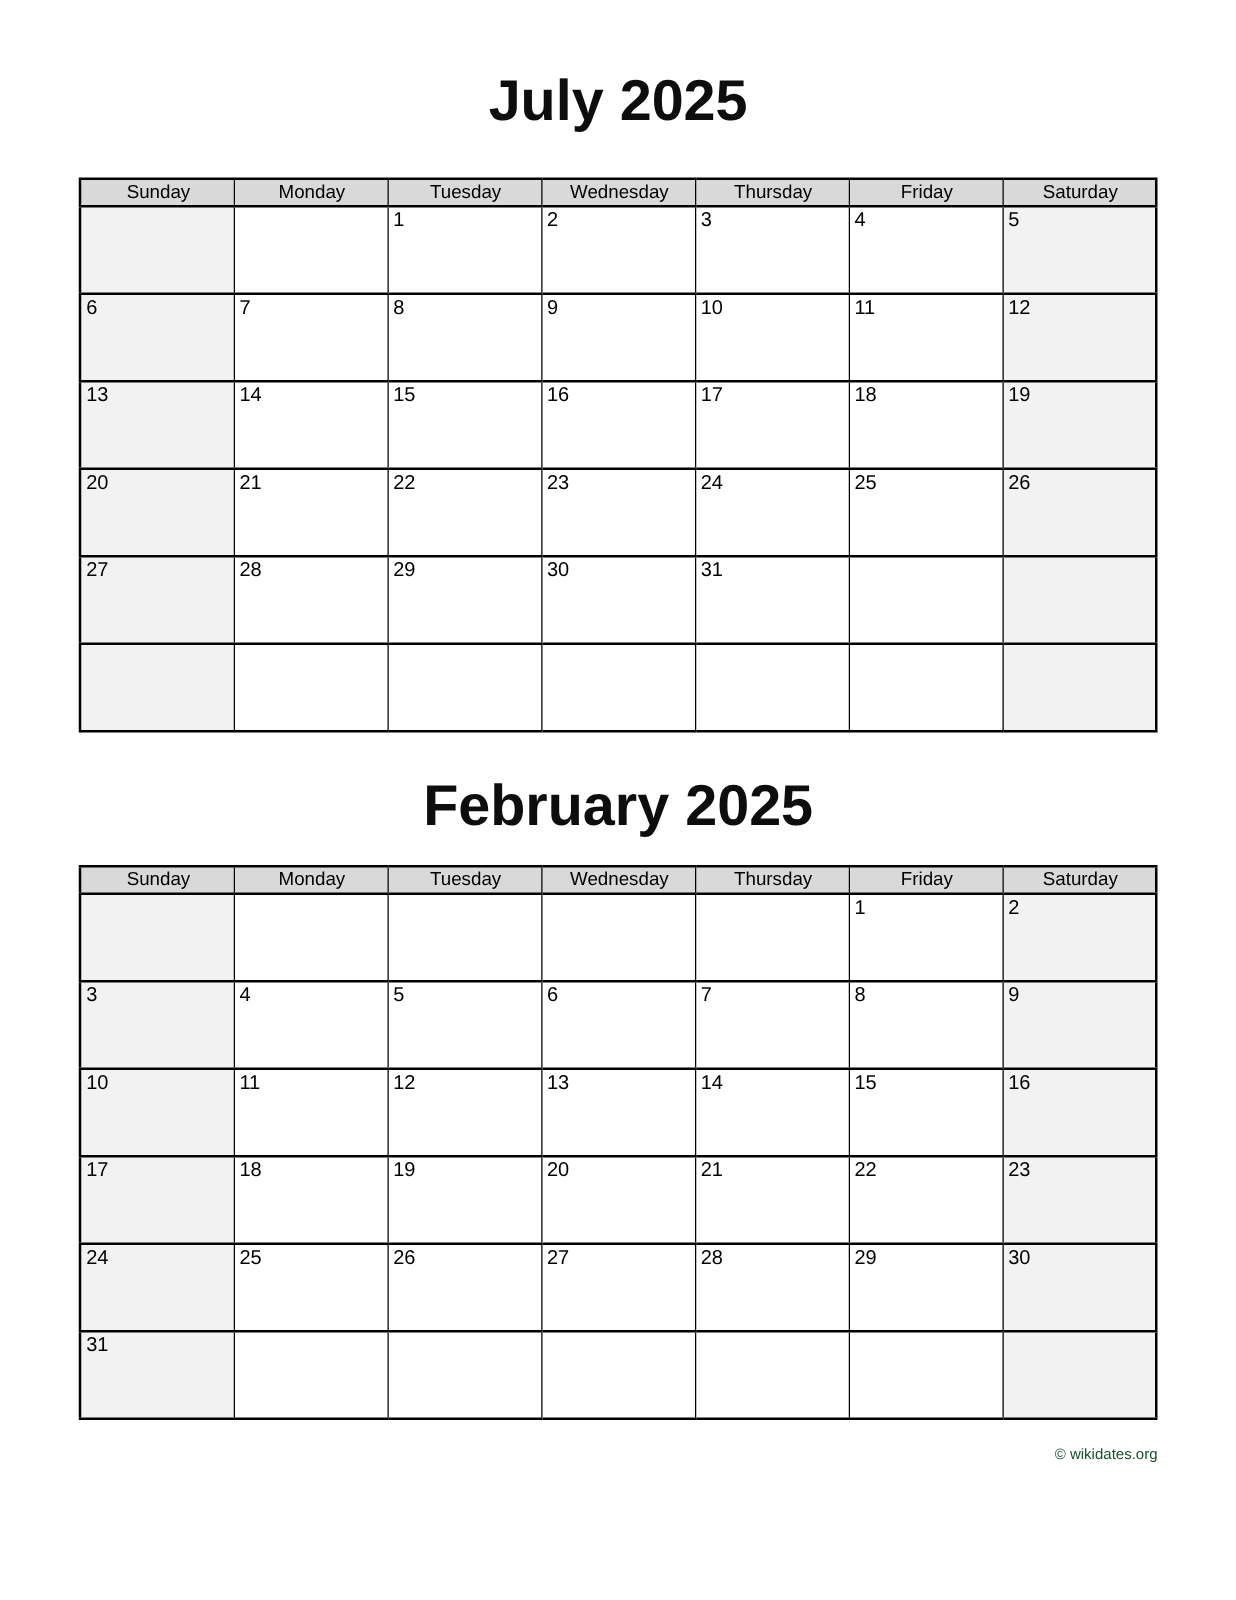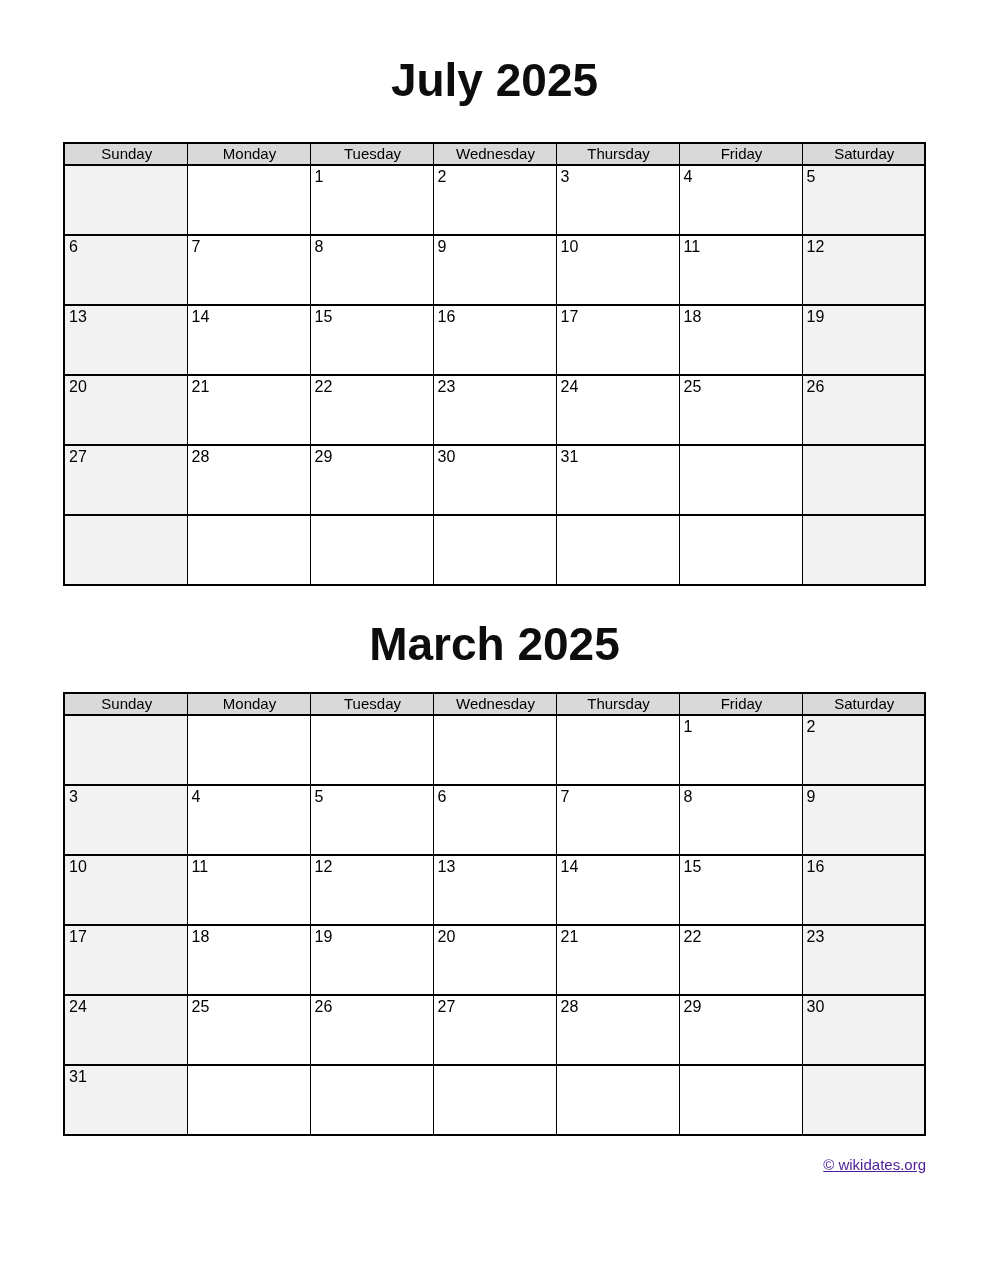--- a/index.html
+++ b/index.html
@@ -69,23 +69,22 @@
   .holiday-note .note-date {
     color: #c55a11;
     font-weight: 700;
     margin-right: 14px;
   }
   .holiday-note .note-event { color: #1a1a1a; }
   .footer {
     width: 863px;
     margin: 20px auto 0 auto;
     text-align: right;
-    font-size: 15px;
-    color: #4c1d95;
-    text-decoration: underline;
+    font-size: 12px;
+    color: #14532d;
   }
 </style>
 </head>
 <body>
 
 <div class="page">
 
   <h1 class="month-title title-july">July 2025</h1>
 
   <table class="cal cal-july">
@@ -152,21 +151,21 @@
         <td></td>
         <td></td>
         <td></td>
         <td></td>
         <td class="we"></td>
       </tr>
     </tbody>
   </table>
 
 
-  <h1 class="month-title title-august">March 2025</h1>
+  <h1 class="month-title title-august">February 2025</h1>
 
   <table class="cal cal-august">
     <thead>
       <tr>
         <th>Sunday</th>
         <th>Monday</th>
         <th>Tuesday</th>
         <th>Wednesday</th>
         <th>Thursday</th>
         <th>Friday</th>

